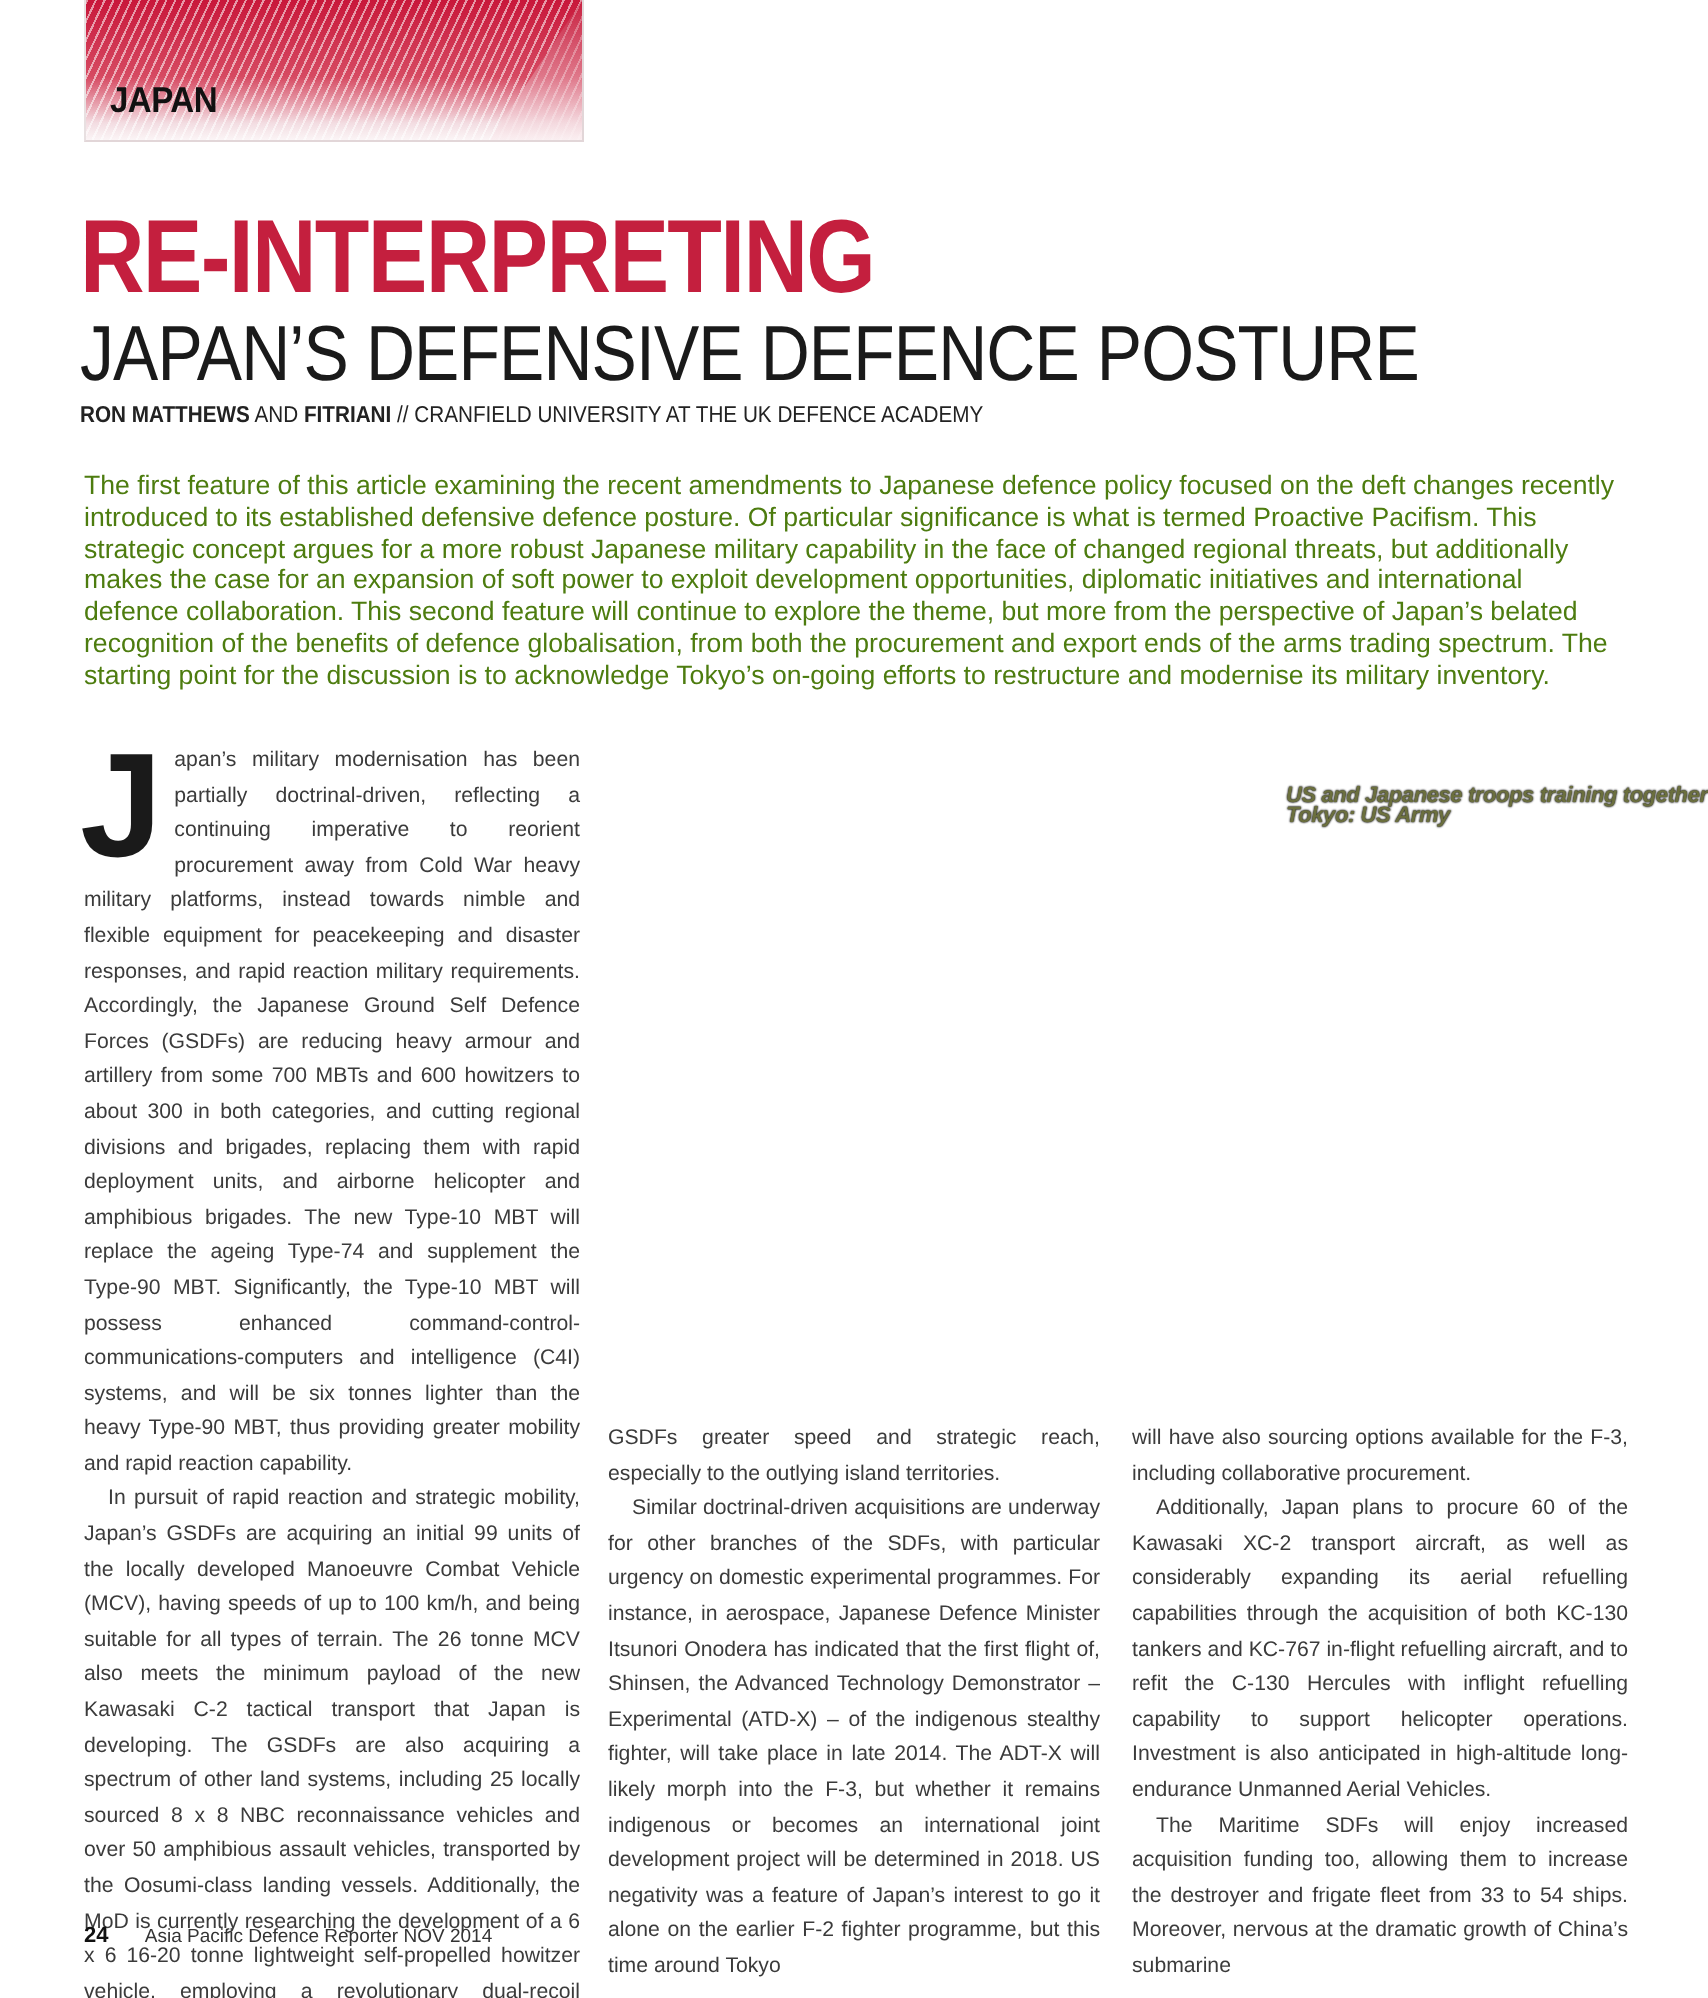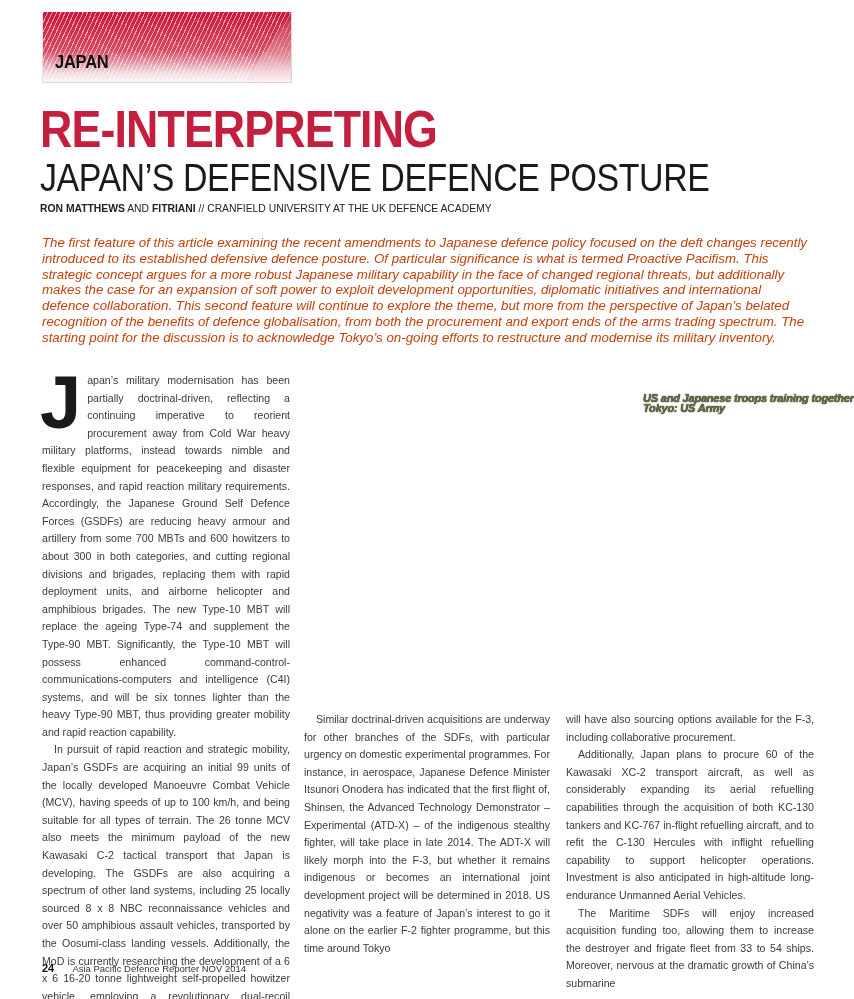--- a/index.html
+++ b/index.html
@@ -1,39 +1,39 @@
 <!DOCTYPE html>
 <html><head>
 <meta charset="utf-8">
 <style>
   html, body { margin:0; padding:0; background:#fff; }
   body { width:854px; height:999px; position:relative; overflow:hidden;
          font-family:"Liberation Sans", sans-serif; color:#222; }
 
-  .banner { position:absolute; left:42px; top:12px; width:248px; height:70px;
+  .banner { position:absolute; left:42px; top:0; width:248px; height:70px;
     background:
       repeating-linear-gradient(115deg, rgba(255,255,255,0.55) 0 1px, rgba(255,255,255,0) 1px 4px),
       linear-gradient(180deg, #c8173a 0%, #d64a62 55%, #f3dde2 88%, #fbf5f6 100%);
     border-right:1px solid #e2d6d8; border-bottom:1px solid #e2d6d8; border-left:1px solid #e8e0e1; }
   .banner-fade { position:absolute; right:0; top:0; width:46px; height:70px;
     background:linear-gradient(180deg, rgba(200,40,70,0.5), rgba(250,235,238,0.6));
     clip-path:polygon(100% 0, 100% 100%, 0 100%); }
   .banner-label { position:absolute; left:12px; top:40px; font-size:18px; font-weight:bold;
     color:#111; letter-spacing:-0.3px; transform:scaleX(0.92); transform-origin:left; }
 
   .title-red { position:absolute; left:40px; top:103px; font-size:52px; font-weight:bold;
     color:#c41f3e; letter-spacing:-1px; transform:scaleX(0.86); transform-origin:left; line-height:1; }
   .title-black { position:absolute; left:40px; top:158px; font-size:39px; color:#1a1a1a;
     letter-spacing:-0.5px; transform:scaleX(0.87); transform-origin:left; line-height:1; }
   .byline { position:absolute; left:40px; top:202px; font-size:11.5px; color:#222;
     transform:scaleX(0.9); transform-origin:left; white-space:nowrap; }
   .byline b { font-weight:bold; }
 
   .standfirst { position:absolute; left:42px; top:235px; width:770px; font-size:13.3px;
-    font-style:italic; color:#c2410c; line-height:15.8px; text-align:left; }
+    color:#4d7c0f; line-height:15.8px; text-align:left; }
 
   .col { position:absolute; font-size:10.6px; line-height:17.6px; color:#3b3b3b;
     text-align:justify; }
   .col p { margin:0; }
   .col p.indent { text-indent:12px; }
   .col1 { left:42px; top:372px; width:248px; }
   .col2 { left:304px; top:711px; width:246px; }
   .col3 { left:566px; top:711px; width:248px; }
 
   .dropcap { float:left; font-size:74px; line-height:58px; font-weight:bold; color:#1a1a1a;
@@ -69,20 +69,21 @@
   <div>US and Japanese troops training together</div>
   <div>Tokyo: US Army</div>
 </div>
 
 <div class="col col1">
   <p><span class="dropcap">J</span><span>apan’s military modernisation has been partially doctrinal-driven, reflecting a continuing imperative to reorient procurement away from Cold War heavy military platforms, instead towards nimble and flexible equipment for peacekeeping and disaster responses, and rapid reaction military requirements. Accordingly, the Japanese Ground Self Defence Forces (GSDFs) are reducing heavy armour and artillery from some 700 MBTs and 600 howitzers to about 300 in both categories, and cutting regional divisions and brigades, replacing them with rapid deployment units, and airborne helicopter and amphibious brigades. The new Type-10 MBT will replace the ageing Type-74 and supplement the Type-90 MBT. Significantly, the Type-10 MBT will possess enhanced command-control-communications-computers and intelligence (C4I) systems, and will be six tonnes lighter than the heavy Type-90 MBT, thus providing greater mobility and rapid reaction capability.</span></p>
   <p class="indent">In pursuit of rapid reaction and strategic mobility, Japan’s GSDFs are acquiring an initial 99 units of the locally developed Manoeuvre Combat Vehicle (MCV), having speeds of up to 100 km/h, and being suitable for all types of terrain. The 26 tonne MCV also meets the minimum payload of the new Kawasaki C-2 tactical transport that Japan is developing. The GSDFs are also acquiring a spectrum of other land systems, including 25 locally sourced 8 x 8 NBC reconnaissance vehicles and over 50 amphibious assault vehicles, transported by the Oosumi-class landing vessels. Additionally, the MoD is currently researching the development of a 6 x 6 16-20 tonne lightweight self-propelled howitzer vehicle, employing a revolutionary dual-recoil 155mm gun system. Japan is also set to procure and license produce up to 17 Bell-Boeing MV-22 Osprey tilt-rotor craft, offering the</p>
 </div>
 
 <div class="col col2">
+  <p>GSDFs greater speed and strategic reach, especially to the outlying island territories.</p>
   <p class="indent">Similar doctrinal-driven acquisitions are underway for other branches of the SDFs, with particular urgency on domestic experimental programmes. For instance, in aerospace, Japanese Defence Minister Itsunori Onodera has indicated that the first flight of, Shinsen, the Advanced Technology Demonstrator – Experimental (ATD-X) – of the indigenous stealthy fighter, will take place in late 2014. The ADT-X will likely morph into the F-3, but whether it remains indigenous or becomes an international joint development project will be determined in 2018. US negativity was a feature of Japan’s interest to go it alone on the earlier F-2 fighter programme, but this time around Tokyo</p>
 </div>
 
 <div class="col col3">
   <p>will have also sourcing options available for the F-3, including collaborative procurement.</p>
   <p class="indent">Additionally, Japan plans to procure 60 of the Kawasaki XC-2 transport aircraft, as well as considerably expanding its aerial refuelling capabilities through the acquisition of both KC-130 tankers and KC-767 in-flight refuelling aircraft, and to refit the C-130 Hercules with inflight refuelling capability to support helicopter operations. Investment is also anticipated in high-altitude long-endurance Unmanned Aerial Vehicles.</p>
   <p class="indent">The Maritime SDFs will enjoy increased acquisition funding too, allowing them to increase the destroyer and frigate fleet from 33 to 54 ships. Moreover, nervous at the dramatic growth of China’s submarine</p>
 </div>
 
 <div class="footer">

